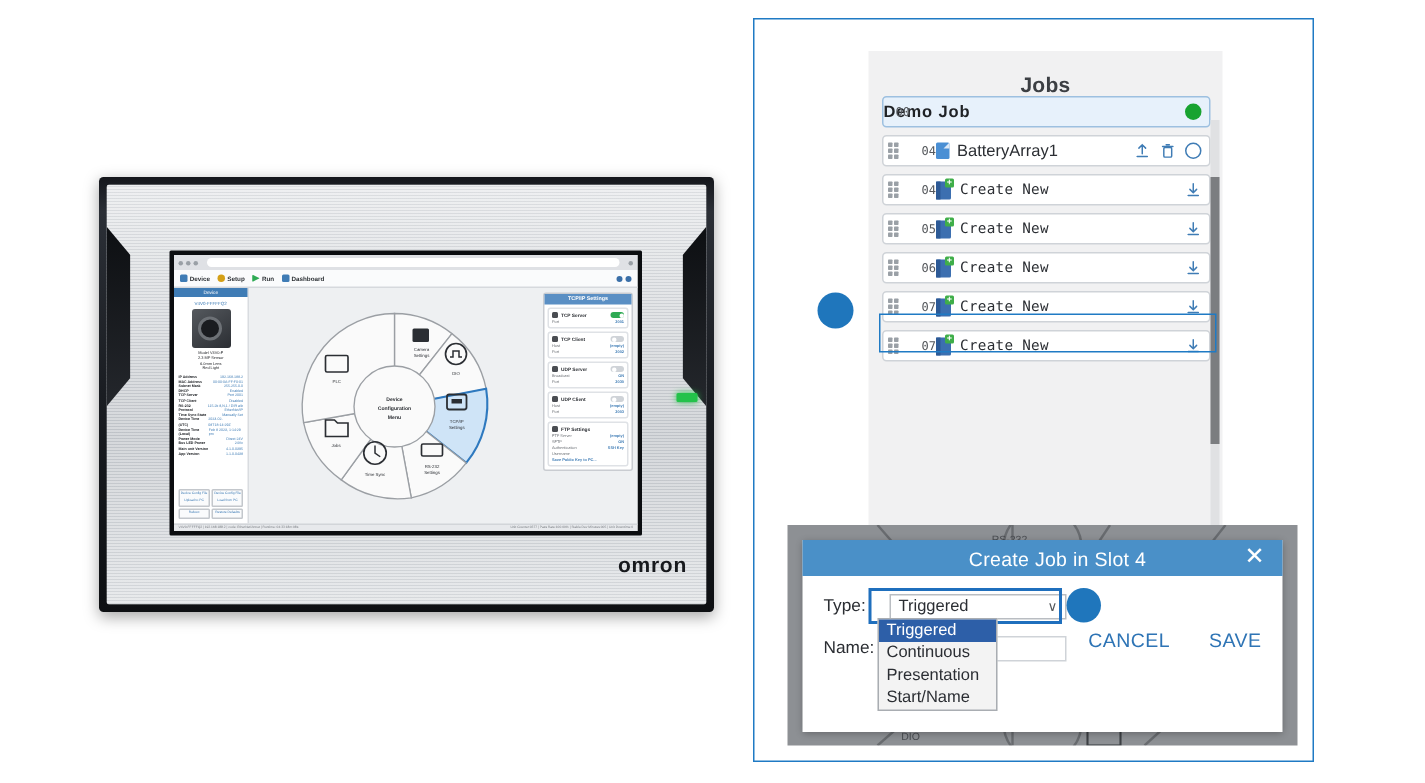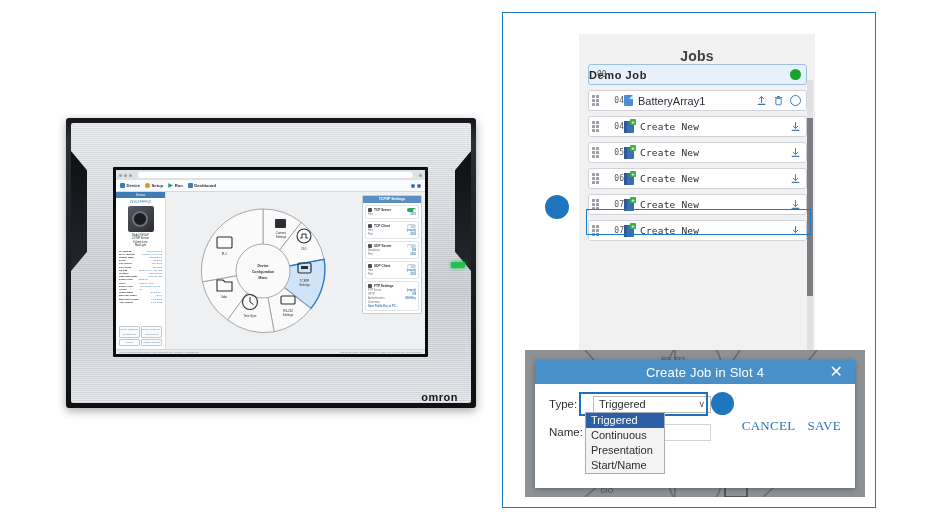--- a/index.html
+++ b/index.html
@@ -28,23 +28,23 @@
     border-radius: 2px;
   }
   .metal-notch { position: absolute; background: linear-gradient(180deg,#0d0f12,#24272c); }
   .notch-l { left: 5px; top: 33px; width: 16px; height: 120px; clip-path: polygon(0 0,100% 16%,100% 84%,0 100%); }
   .notch-r { right: 5px; top: 33px; width: 16px; height: 120px; clip-path: polygon(100% 0,0 16%,0 84%,100% 100%); }
   .green-led {
     position: absolute; right: 11px; top: 144px; width: 14px; height: 6px;
     background: #23c24a; border-radius: 1px; box-shadow: 0 0 4px #23c24a;
   }
   .omron-logo {
-    position: absolute; right: 18px; bottom: 5px;
+    position: absolute; right: 18px; bottom: 24px;
     font-family: "Liberation Sans", sans-serif;
-    font-size: 11px; font-weight: 700; letter-spacing: .5px; color: #17191d;
+    font-size: 14px; font-weight: 700; letter-spacing: .5px; color: #17191d;
   }
   
   .screen {
     position: absolute; left: 47px; top: 49px; width: 315px; height: 190px;
     background: #0b0d10; border-radius: 1px; overflow: hidden;
   }
   .browser { position: absolute; inset: 3px 3px 3px 3px; background: #f3f4f6; display: flex; flex-direction: column; }
   .bar-url { height: 10px; background: #dfe1e5; display: flex; align-items: center; gap: 2px; padding: 0 3px; }
   .dot-nav { width: 3px; height: 3px; border-radius: 50%; background: #9aa0a6; }
   .url-pill { flex: 1; height: 6px; background: #fff; border-radius: 3px; margin: 0 4px; }
@@ -138,21 +138,21 @@
   .dlg-body { position: relative; padding: 10px 14px 0; }
   .frow { display: flex; align-items: center; gap: 6px; height: 20px; }
   .flabel { font-size: 11.5px; color: #2b2e33; width: 38px; }
   .selbox { position: relative; width: 118px; height: 17px; border: 1px solid #b9bdc2; background: #fff; display: flex; align-items: center; padding: 0 5px; font-size: 11px; color: #2b2e33; }
   .selbox .chev { margin-left: auto; font-size: 9px; color: #55585c; }
   .sel-focus { position: absolute; left: 44px; top: 8px; width: 129px; height: 24px; border: 2px solid #1f6fbd; }
   .nameinput { width: 118px; height: 17px; border: 1px solid #cfd3d8; background: #fff; }
   .dropdown { position: absolute; left: 50px; top: 28px; width: 80px; border: 1px solid #a9adb2; background: #f3f3f3; z-index: 5; }
   .dditem { font-size: 11px; color: #2b2e33; padding: 1px 5px; line-height: 13px; }
   .dditem.sel { background: #2d5fa8; color: #fff; }
-  .dlg-acts { position: absolute; right: 14px; bottom: 8px; display: flex; gap: 12px; font-family: Liberation Serif, serif; }
+  .dlg-acts { position: absolute; right: 14px; bottom: 8px; display: flex; gap: 26px; }
   .dlg-btn { font-size: 13px; color: #2e74b5; letter-spacing: .3px; cursor: pointer; }
 </style>
 </head>
 <body>
 
 <div id="root">
 
   <div class="device-wrap">
     <div class="device-bezel"></div>
     <div class="device-metal"></div>

